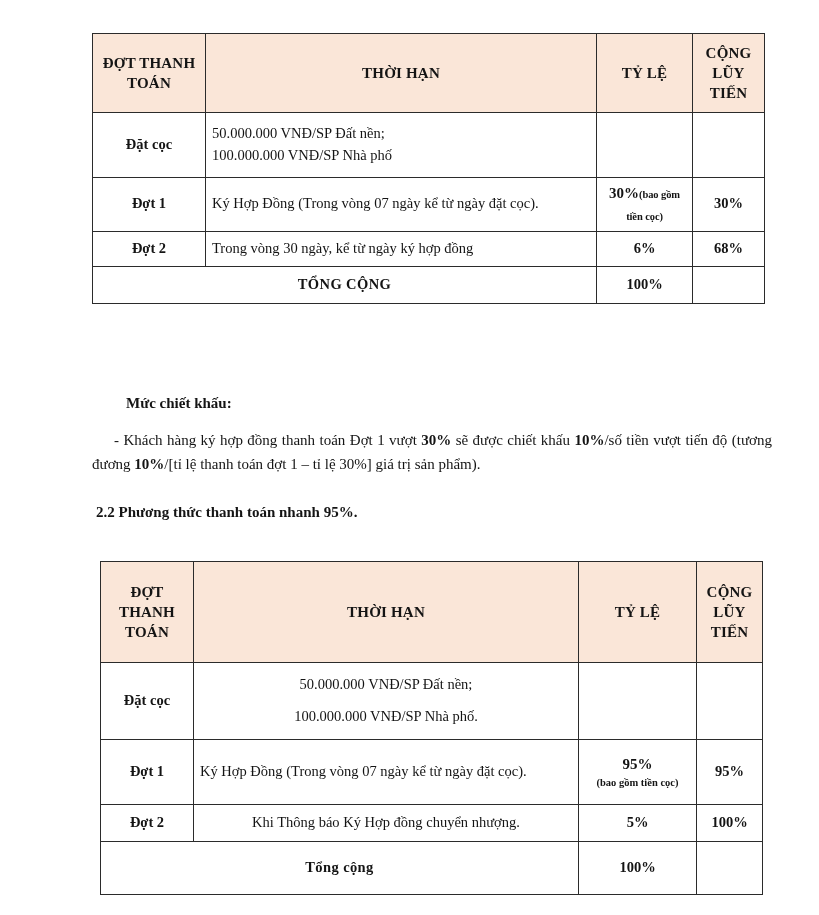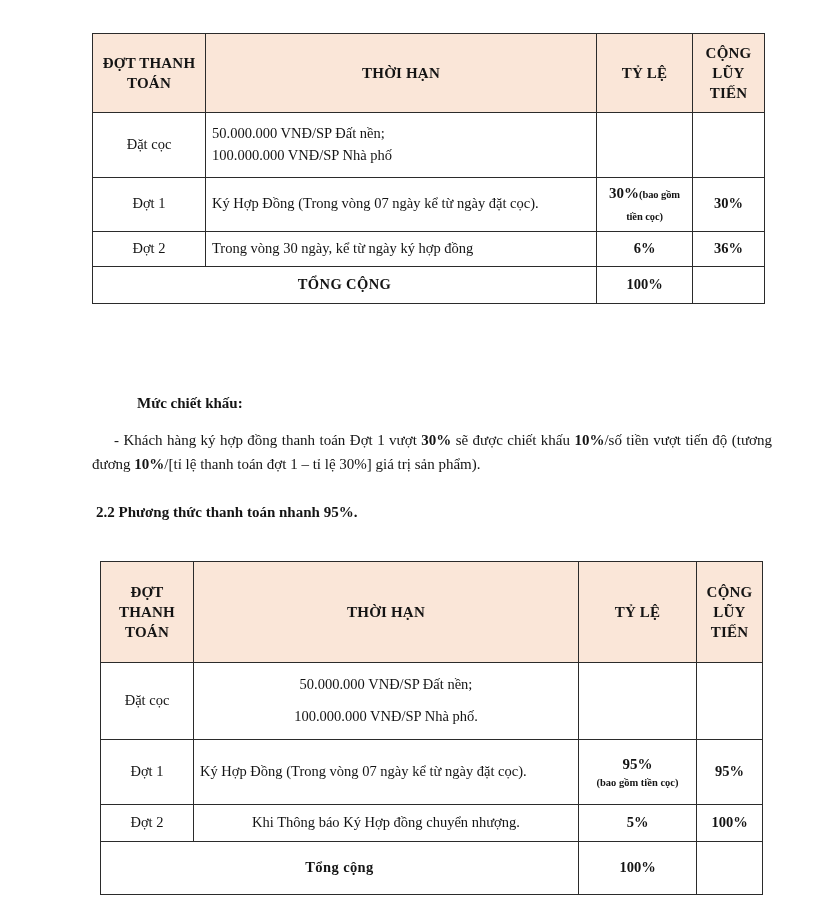--- a/index.html
+++ b/index.html
@@ -73,21 +73,21 @@
   #table-payment-standard thead th { height: 70px; }
   #table-payment-fast thead th { height: 92px; margin-left: 24px; }
 
   .hdr-stack {
     display: block;
   }
   .hdr-stack span { display: block; }
 
   .cell-phase {
     text-align: center;
-    font-weight: normal;
+    font-weight: bold;
     white-space: nowrap;
   }
   .cell-term-left { text-align: left; }
   .cell-term-center { text-align: center; }
   .cell-rate,
   .cell-cum {
     text-align: center;
     font-weight: bold;
   }
   .cell-blank { }
@@ -128,21 +128,20 @@
     position: absolute;
     font-size: 15px;
     line-height: 1.62;
     color: #141414;
   }
   #discount-heading {
     left: 126px;
     top: 391px;
     font-weight: bold;
     font-size: 15px;
-    margin-left: 11px;
   }
   #discount-paragraph {
     left: 92px;
     top: 428px;
     width: 680px;
     text-align: justify;
   }
   #discount-paragraph .indent { padding-left: 22px; }
   #discount-note {
     left: 96px;
@@ -207,21 +206,21 @@
         <td class="cell-rate">
           <span class="rate-big">30%</span><span class="note-inline">(bao gồm tiền cọc)</span>
         </td>
         <td class="cell-cum">30%</td>
       </tr>
 
       <tr class="row-std">
         <td class="cell-phase">Đợt 2</td>
         <td class="cell-term-left">Trong vòng 30 ngày, kể từ ngày ký hợp đồng</td>
         <td class="cell-rate">6%</td>
-        <td class="cell-cum">36%</td>
+        <td class="cell-cum">68%</td>
       </tr>
 
 
 
 
       <tr class="row-total">
         <td class="total-label" colspan="2">TỔNG CỘNG</td>
         <td class="cell-rate">100%</td>
         <td class="cell-cum cell-blank"></td>
       </tr>

